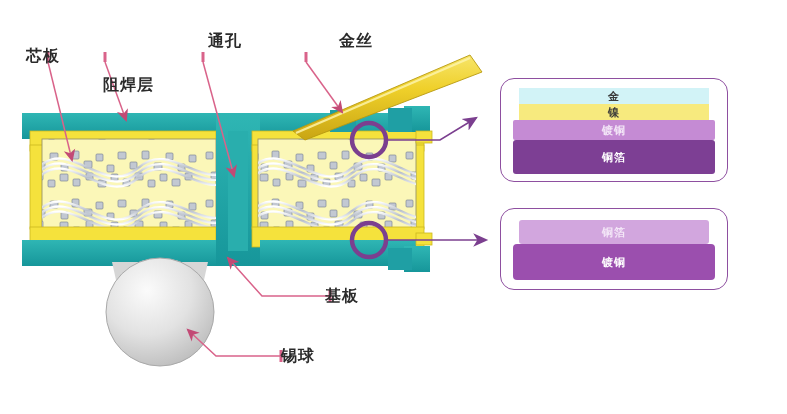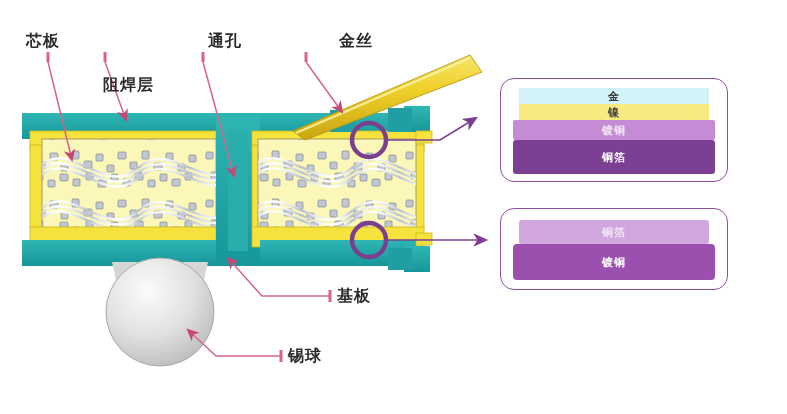--- a/index.html
+++ b/index.html
@@ -224,27 +224,27 @@
       <path d="M306,62 L342,112" marker-end="url(#arwPink)"></path>
 
       <path d="M330,290 L330,302" stroke-width="3"></path>
       <path d="M330,296 L262,296 L228,258" marker-end="url(#arwPink)"></path>
 
       <path d="M281,350 L281,362" stroke-width="3"></path>
       <path d="M281,356 L216,356 L188,330" marker-end="url(#arwPink)"></path>
     </g>
   </svg>
 
-  <div class="lbl" style="left:26px; top:33px;">芯板</div>
+  <div class="lbl" style="left:26px; top:48px;">芯板</div>
   <div class="lbl" style="left:103px; top:33px;margin-top:44px;">阻焊层</div>
   <div class="lbl" style="left:208px; top:33px;">通孔</div>
   <div class="lbl" style="left:300px; top:33px;margin-left:39px;">金丝</div>
 
-  <div class="lbl" style="left:337px; top:288px;text-align:right;">基板</div>
-  <div class="lbl" style="left:288px; top:348px;text-align:right;">锡球</div>
+  <div class="lbl" style="left:325px; top:288px;text-align:right;">基板</div>
+  <div class="lbl" style="left:281px; top:348px;text-align:right;">锡球</div>
 
   <div style="position:absolute; left:500px; top:78px; width:228px; height:104px;
               border:1.6px solid #8e4fa0; border-radius:14px; background:#ffffff;
               box-sizing:border-box; padding:9px 18px;">
     <div style="position:relative; width:100%; height:100%;">
       <div style="position:absolute; left:0; top:0; width:100%; height:16px; background:#d2f3f7;">
         <span class="layer-txt dark-t" style="left:0; right:0; top:3px;">金</span>
       </div>
       <div style="position:absolute; left:0; top:16px; width:100%; height:16px; background:#f7ea7e;">
         <span class="layer-txt dark-t" style="left:0; right:0; top:3px;">镍</span>

